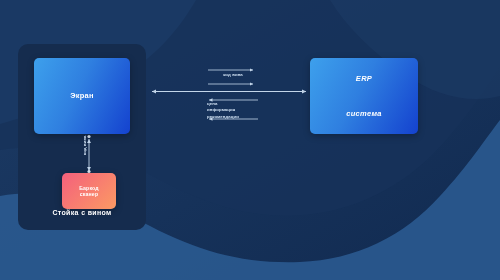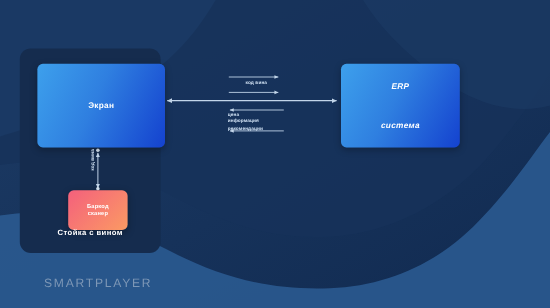--- a/index.html
+++ b/index.html
@@ -39,21 +39,21 @@
     flex-direction:column;
     align-items:center;
     justify-content:center;
     text-align:center;
     color:#ffffff;
     line-height:1.25;
   }
 
   #screen-node {
     left:34px; top:58px;
-    width:116px; height:76px;
+    width:96px; height:76px;
     background:linear-gradient(115deg,#3da0ec 0%,#2f7fe0 45%,#1442cf 100%);
     font-size:7.5px;
     font-weight:700;
     letter-spacing:.25px;
     box-shadow:0 2px 7px rgba(0,0,0,.28);
   }
 
   #scanner-node {
     left:62px; top:173px;
     width:54px; height:36px;
@@ -220,15 +220,14 @@
   <div id="label-code-top" class="edge-label">код вина</div>
 
   <div id="label-downstream" class="edge-label">
     <span>цена</span>
     <span>информация</span>
     <span>рекомендации</span>
   </div>
 
   <div id="label-code-vertical" class="edge-label">код вина</div>
 
-  <div id="brand">SMARTPLAYER</div>
 
 </div>
 
 </body></html>

